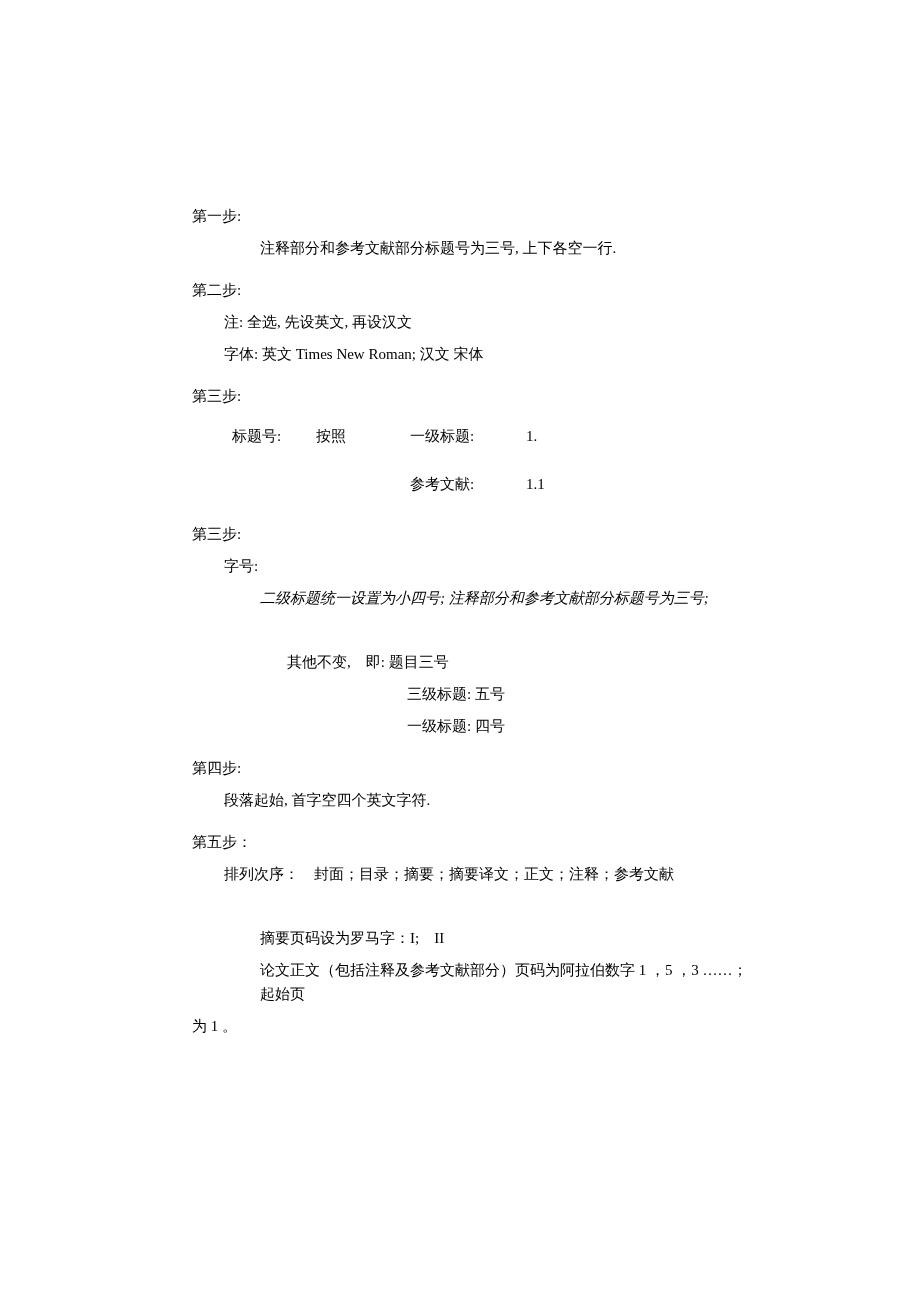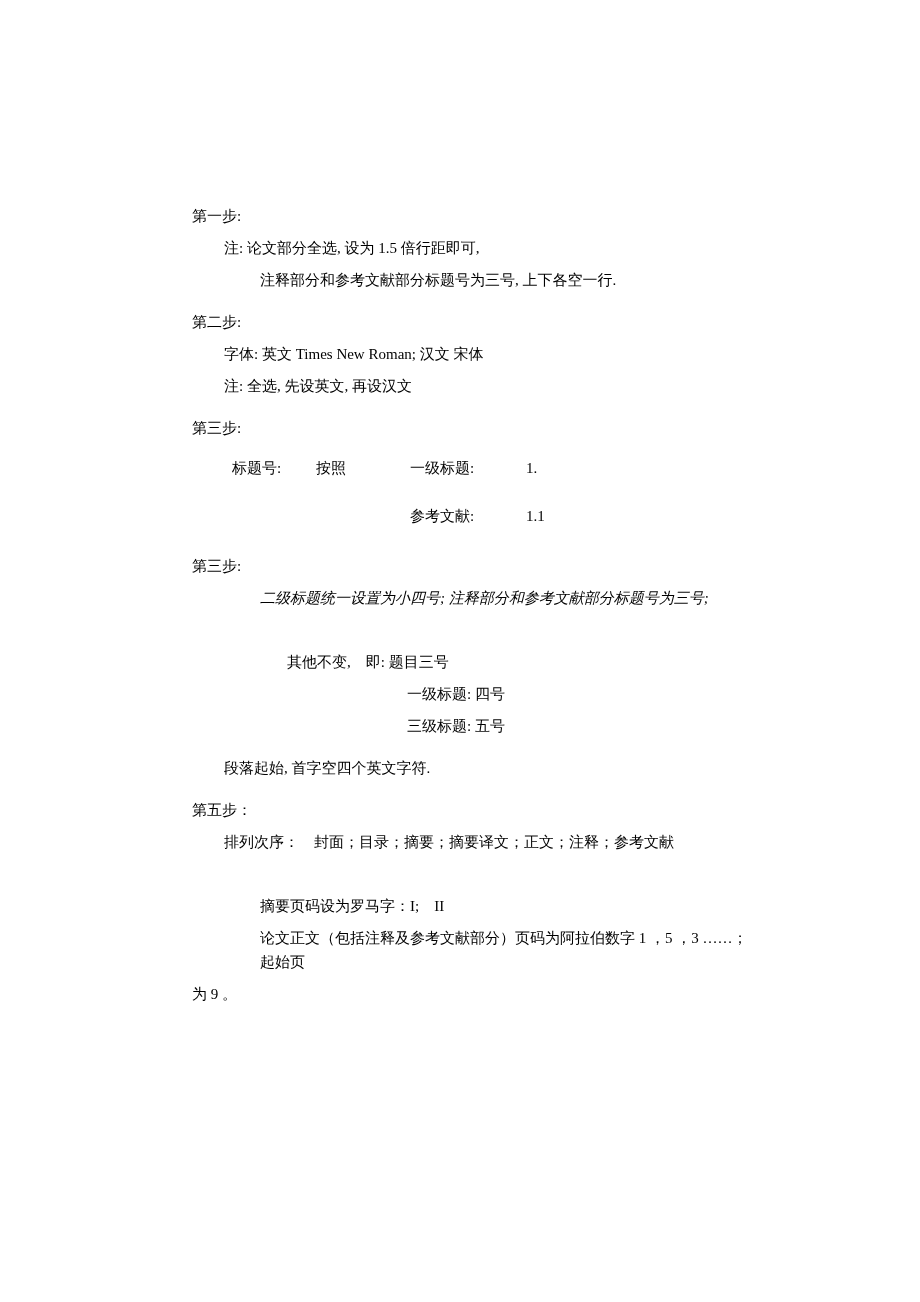--- a/index.html
+++ b/index.html
@@ -60,59 +60,60 @@
     }
     .blank-line {
       height: 24px;
     }
   </style>
 </head>
 <body>
 
 <div class="step-block">
   <div class="step-heading">第一步:</div>
-  <div class="indent1">注: 论文部分全选, 设为 1.5 倍行距即可,</div>
   <div class="indent2">注释部分和参考文献部分标题号为三号, 上下各空一行.</div>
 </div>
 
 <div class="step-block">
   <div class="step-heading">第二步:</div>
+  <div class="indent1">注: 全选, 先设英文, 再设汉文</div>
   <div class="indent1">字体: 英文 Times New Roman; 汉文 宋体</div>
-  <div class="indent1">注: 全选, 先设英文, 再设汉文</div>
 </div>
 
 <div class="step-block">
   <div class="step-heading">第三步:</div>
   <div class="title-row">
     <div class="title-col1">标题号:</div>
     <div class="title-col2">按照</div>
     <div class="title-col3">一级标题:</div>
     <div class="title-col4">1.</div>
   </div>
   <div class="title-row">
     <div class="title-col1"></div>
     <div class="title-col2"></div>
     <div class="title-col3">参考文献:</div>
     <div class="title-col4">1.1</div>
   </div>
 </div>
 
 <div class="step-block">
   <div class="step-heading">第三步:</div>
+  <div class="indent1">字号:</div>
   <div class="indent3">二级标题统一设置为小四号; 注释部分和参考文献部分标题号为三号;</div>
   <div class="blank-line"></div>
   <div class="other-row">其他不变,　即: 题目三号</div>
+  <div class="other-sub">三级标题: 五号</div>
   <div class="other-sub">一级标题: 四号</div>
-  <div class="other-sub">三级标题: 五号</div>
 </div>
 
 <div class="step-block">
+  <div class="step-heading">第四步:</div>
   <div class="indent1">段落起始, 首字空四个英文字符.</div>
 </div>
 
 <div class="step-block">
   <div class="step-heading">第五步：</div>
   <div class="indent1">排列次序：　封面；目录；摘要；摘要译文；正文；注释；参考文献</div>
   <div class="blank-line"></div>
   <div class="indent2">摘要页码设为罗马字：I;　II</div>
   <div class="indent2">论文正文（包括注释及参考文献部分）页码为阿拉伯数字 1 ，5 ，3 ……； 起始页</div>
-  <div>为 9 。</div>
+  <div>为 1 。</div>
 </div>
 
 </body></html>

